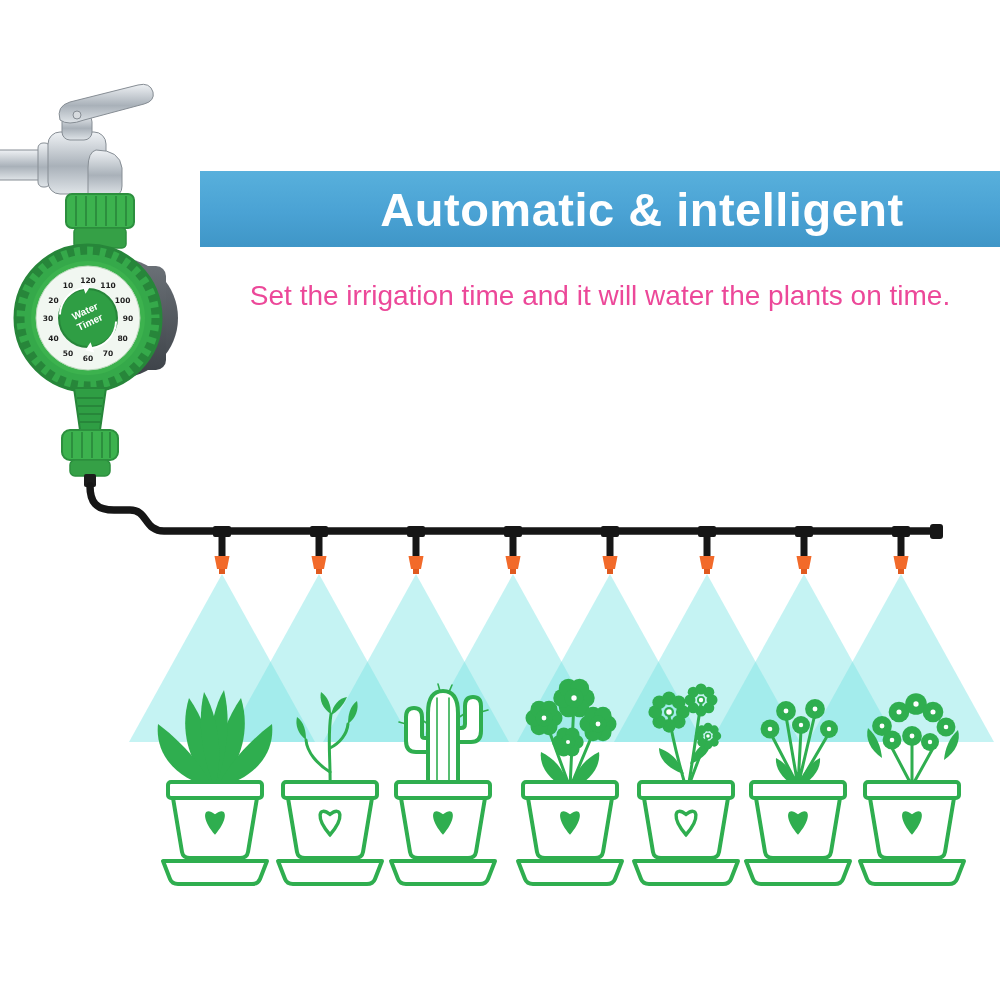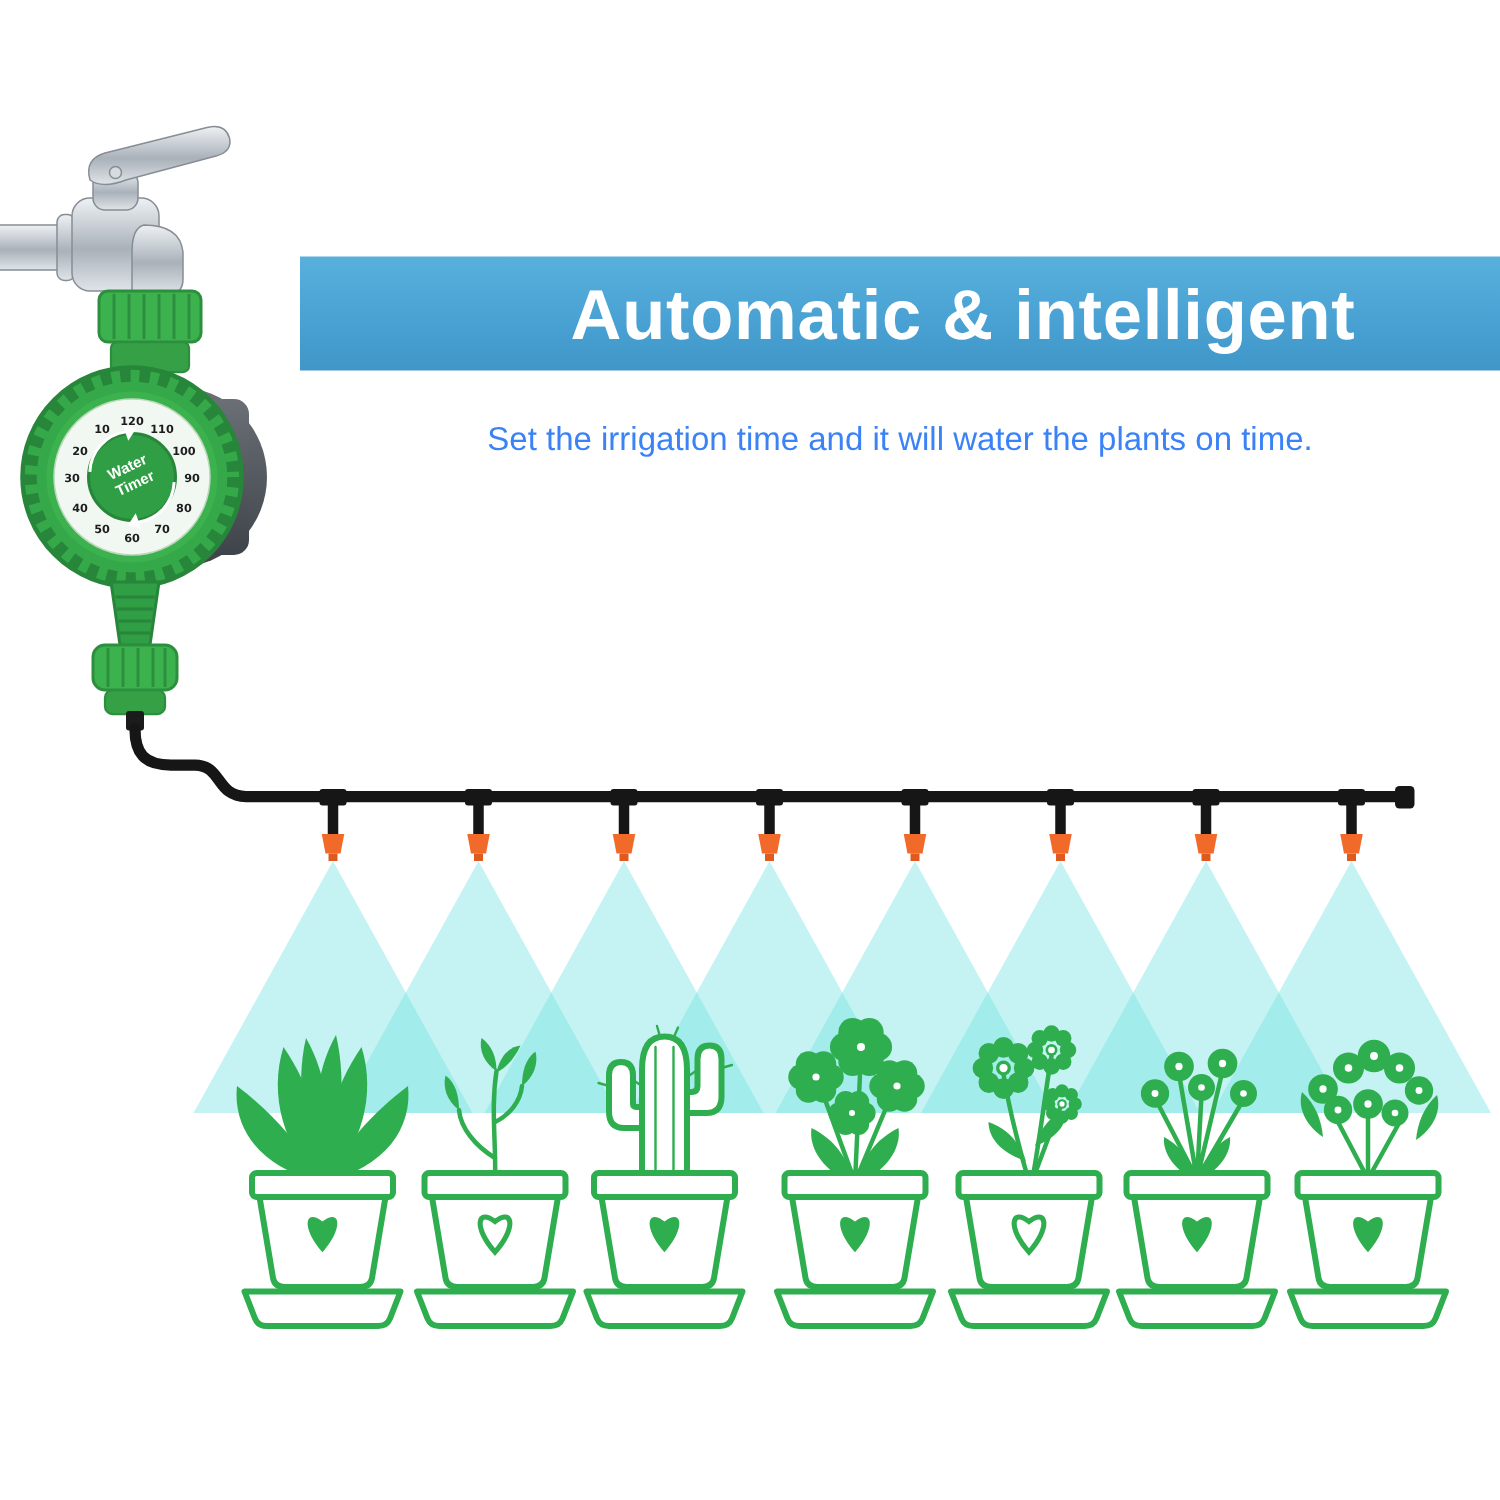--- a/index.html
+++ b/index.html
@@ -5,21 +5,21 @@
   html,body{margin:0;padding:0;background:#fff;}
   .stage{position:relative;width:1000px;height:1000px;background:#ffffff;overflow:hidden;
          font-family:"Liberation Sans",sans-serif;}
   .stage svg{position:absolute;left:0;top:0;}
   .banner{position:absolute;left:200px;top:171px;width:884px;height:76px;
           background:linear-gradient(180deg,#58b0dc 0%,#4aa2d4 55%,#3f96c7 100%);
           display:flex;align-items:center;justify-content:center;}
   .banner-title{font-weight:800;font-size:47px;color:#ffffff;letter-spacing:.5px;
                 font-family:"Liberation Sans",sans-serif;}
   .subtitle{position:absolute;left:200px;top:280px;width:800px;text-align:center;
-            font-size:22px;color:#3b82f6;}
+            font-size:28px;color:#ec4899;}
   
   .leaf{fill:#2fae4f;}
   .stem{stroke:#2fae4f;stroke-width:3;fill:none;stroke-linecap:round;}
   .thin{stroke:#2fae4f;stroke-width:1.6;fill:none;stroke-linecap:round;}
   .outline{fill:#ffffff;stroke:#2fae4f;stroke-width:4;stroke-linejoin:round;}
   .pot-line{fill:#ffffff;stroke:#2fae4f;stroke-width:4;stroke-linejoin:round;}
   .tube{stroke:#161616;stroke-width:7.5;fill:none;stroke-linecap:round;}
   .cap-arrow{stroke:#ffffff;stroke-width:2;fill:none;}
   .dial-num{font-family:"DejaVu Sans",sans-serif;font-weight:700;font-size:7.5px;
             fill:#1d1d1d;text-anchor:middle;}

